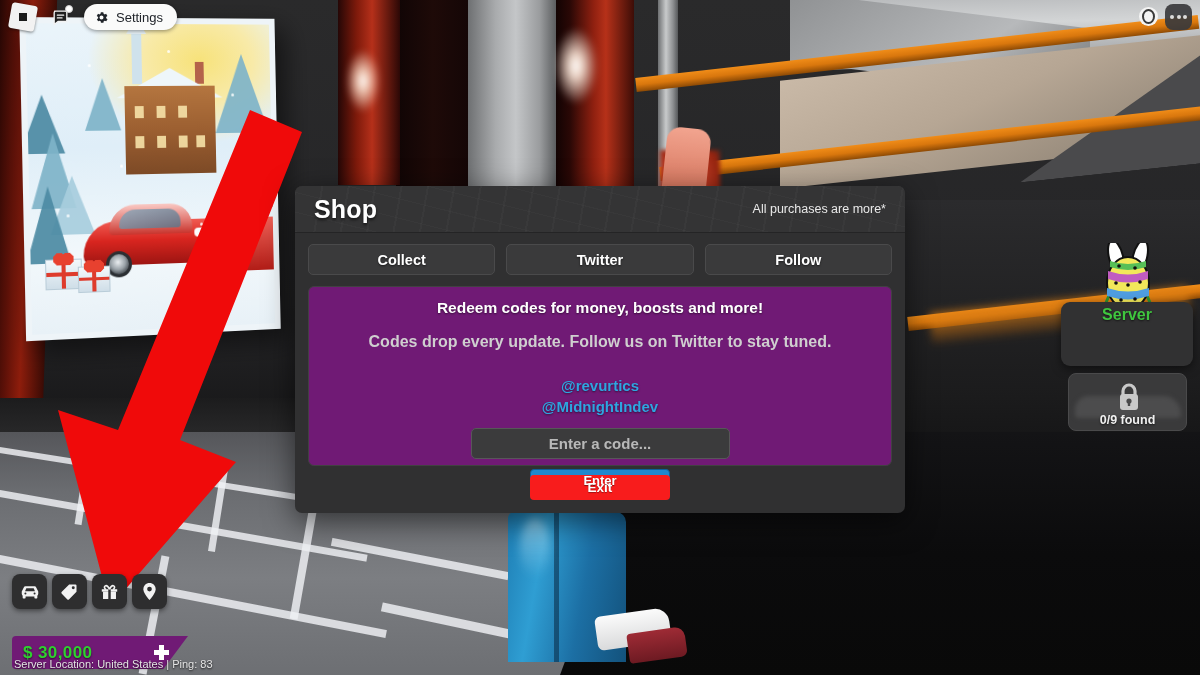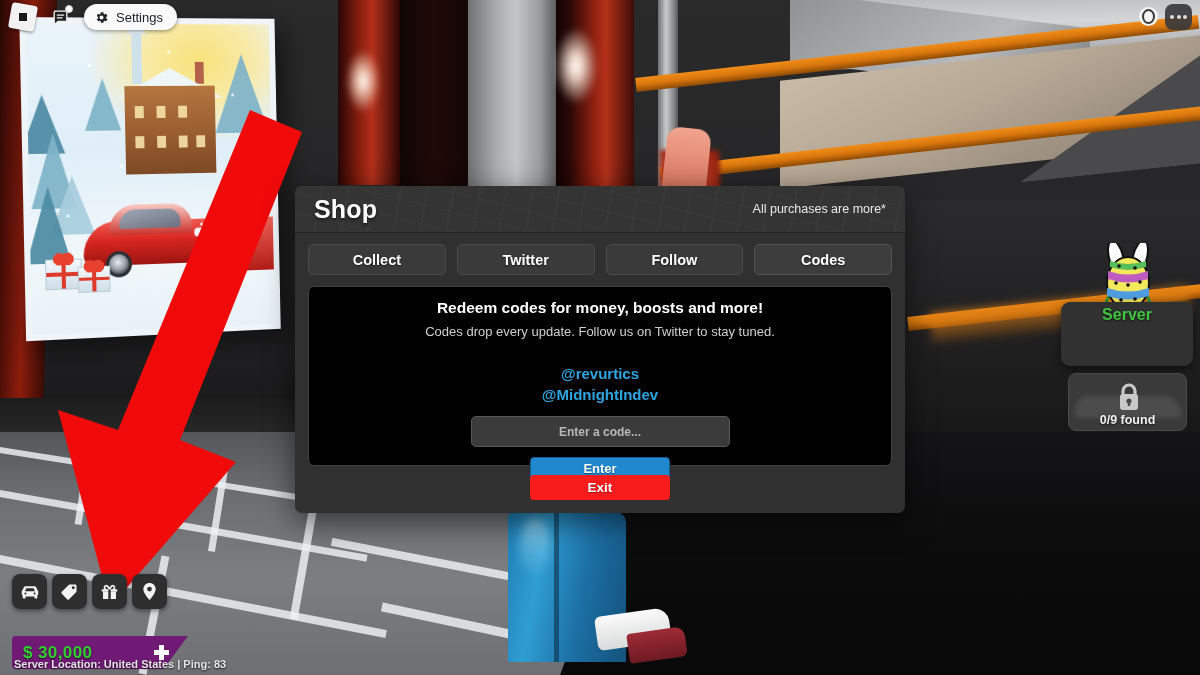--- a/index.html
+++ b/index.html
@@ -319,38 +319,38 @@
     flex:1; height:31px; border-radius:5px;
     background:#3a3a3b; border:1px solid #4a4a4b;
     display:flex; align-items:center; justify-content:center;
     color:#fff; font-size:14.5px; font-weight:700; cursor:pointer;
     text-shadow:0 1px 2px rgba(0,0,0,.55);
   }
   .tab.active { background:#3d3d3e; border-color:#545455; }
 
   .codes-card {
     margin:11px 13px 0 13px; height:180px;
-    background:#000000; border:1px solid #414142; border-radius:6px;
+    background:#701a75; border:1px solid #414142; border-radius:6px;
     padding-top:12px; text-align:center;
   }
   .codes-h {
     font-size:15.5px; font-weight:700; color:#fff; text-shadow:0 1px 2px rgba(0,0,0,.5);
   }
-  .codes-sub { margin-top:7px; font-size:13px; color:#cfcfcf; }
+  .codes-sub { margin-top:16px; font-size:16px; color:#cfcfcf;font-weight:bold; }
   .handles { margin-top:25px; line-height:20.5px; }
   .handle {
     font-size:15px; font-weight:700; color:#2fa5e0; cursor:pointer;
     text-shadow:0 1px 2px rgba(0,0,0,.5); display:block;
   }
   .code-input {
     margin:11px auto 0 auto; width:259px; height:31px;
     background:#3b3b3c; border:1px solid #575758; border-radius:5px;
     display:flex; align-items:center; justify-content:center;
   }
-  .code-input .ph { font-size:12px; font-weight:700; color:#b8b8b8; }
+  .code-input .ph { font-size:15px; font-weight:700; color:#b8b8b8; }
   .redeem-btn {
     margin:10px auto 0 auto; width:140px; height:23px;
     background:#1f88ce; border:1px solid #0f5f96; border-radius:4px;
     display:flex; align-items:center; justify-content:center;
     color:#fff; font-size:13px; font-weight:700; cursor:pointer;
     text-shadow:0 1px 1px rgba(0,0,0,.45);
   }
   .exit-btn {
     margin:9px auto 0 auto; width:140px; height:25px;
     background:#f81c1c; border-radius:4px;
@@ -406,21 +406,21 @@
     position:absolute; left:142px; top:9px; width:15px; height:15px;
     cursor:pointer;
   }
   .cash-plus::before, .cash-plus::after {
     content:""; position:absolute; background:#fff;
   }
   .cash-plus::before { left:5px; top:0; width:5px; height:15px; }
   .cash-plus::after  { left:0; top:5px; width:15px; height:5px; }
   .server-txt {
     position:absolute; left:14px; top:658px; font-size:11px; color:#e4e4e4;
-    text-shadow:0 1px 2px rgba(0,0,0,.8); white-space:nowrap;font-weight:bold;
+    text-shadow:0 1px 2px rgba(0,0,0,.8); white-space:nowrap;
   }
 </style>
 </head>
 <body>
 
 <div id="stage">
 
   <div class="bg">
     <div class="wall-dark"></div>
     <div class="dark-gap1"></div>
@@ -540,21 +540,20 @@
 
     <div class="shop-header">
       <div class="shop-title">Shop</div>
       <div class="shop-note">All purchases are more*</div>
     </div>
 
     <div class="tabs">
       <div class="tab">Collect</div>
       <div class="tab">Twitter</div>
       <div class="tab">Follow</div>
-      <div class="tab active">Codes</div>
     </div>
 
     <div class="codes-card">
       <div class="codes-h">Redeem codes for money, boosts and more!</div>
       <div class="codes-sub">Codes drop every update. Follow us on Twitter to stay tuned.</div>
       <div class="handles">
         <span class="handle">@revurtics</span>
         <span class="handle">@MidnightIndev</span>
       </div>
       <div class="code-input">

